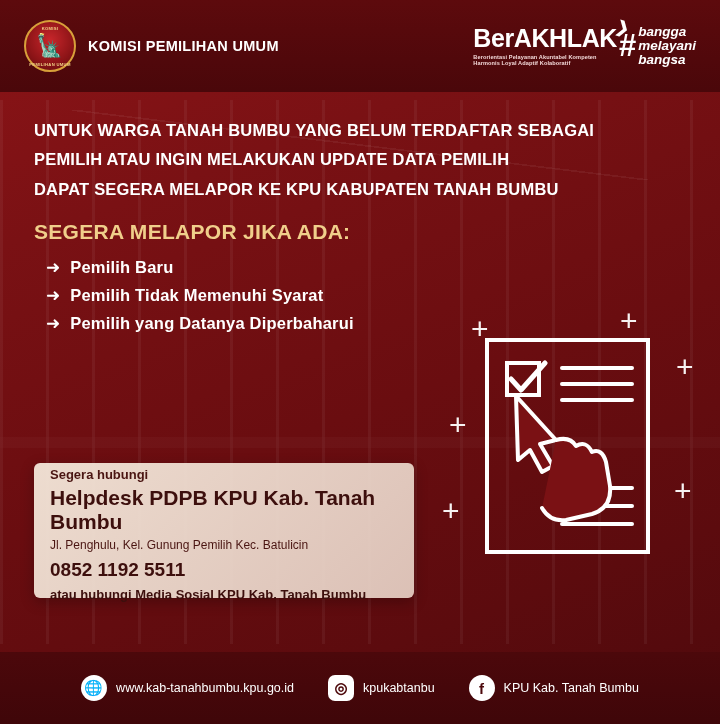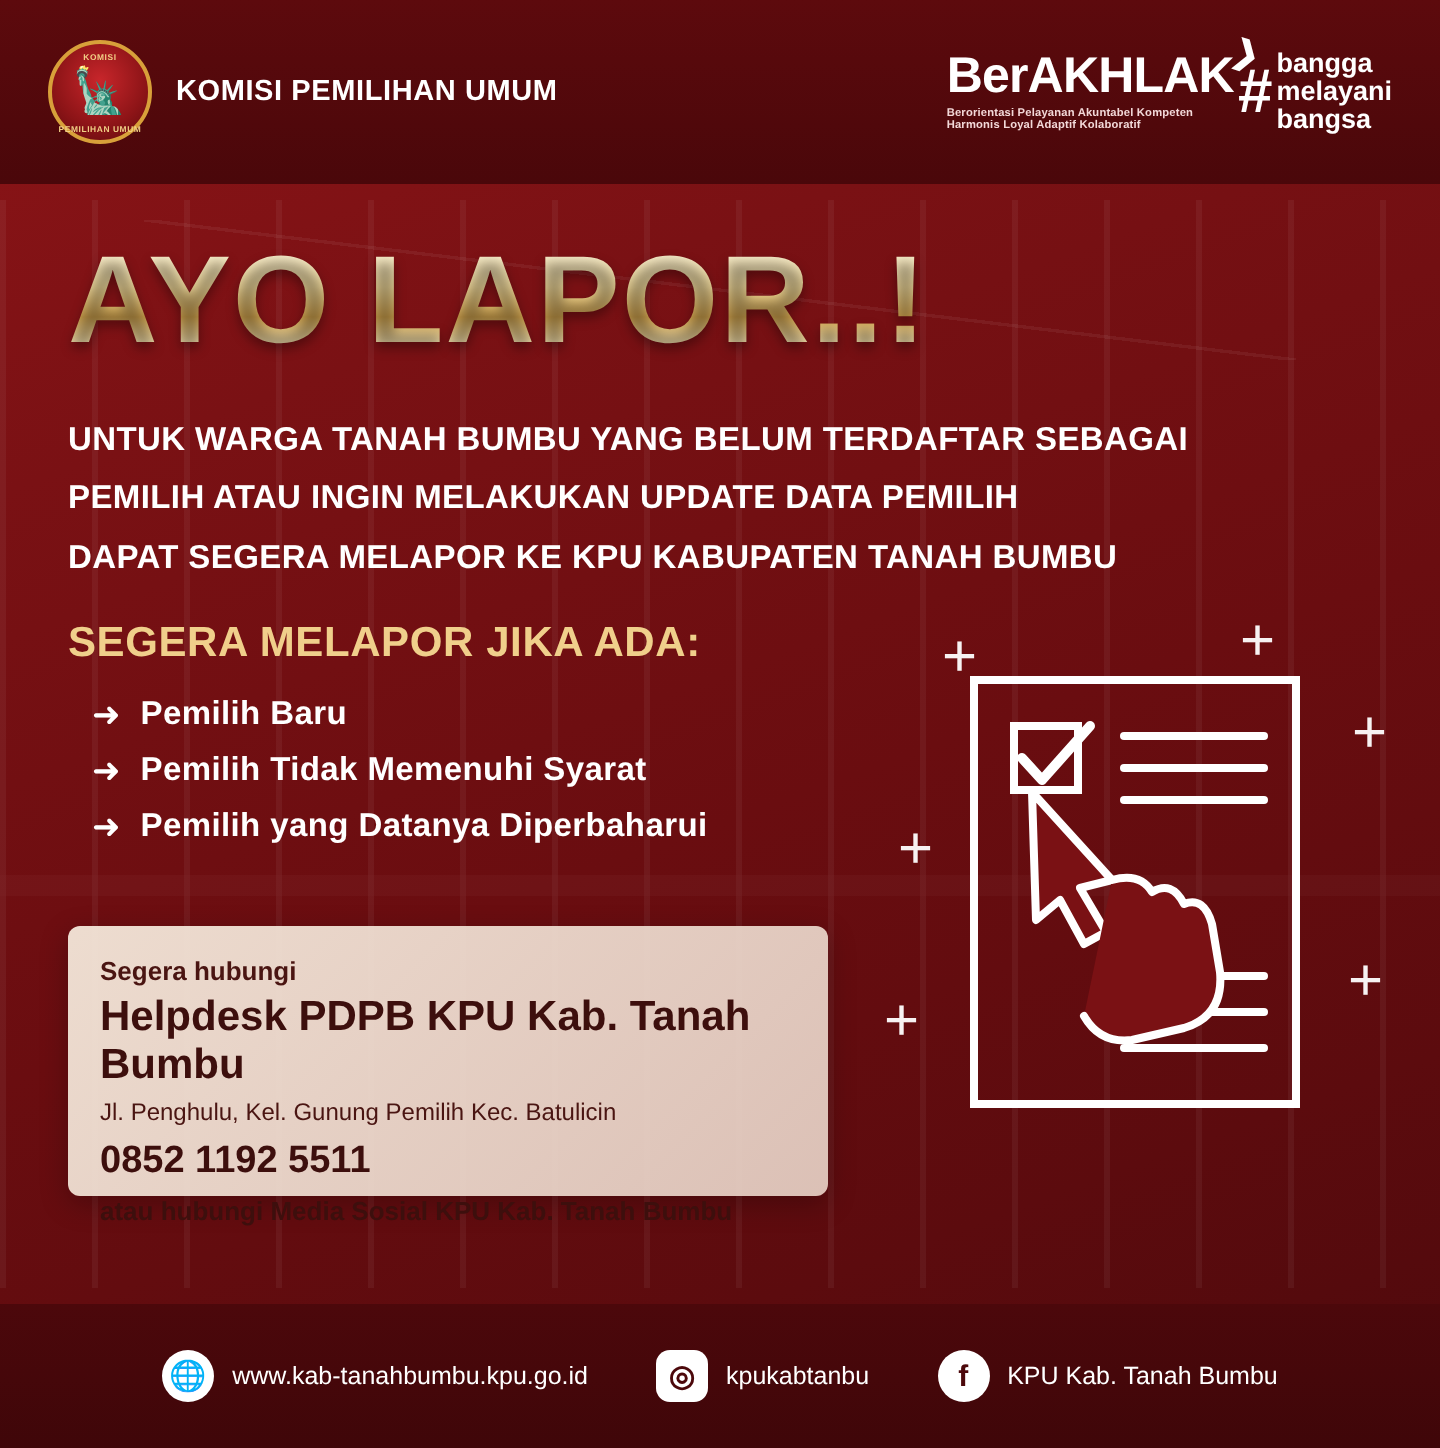--- a/index.html
+++ b/index.html
@@ -90,21 +90,21 @@
     color: #fff; font-size: 16px; font-weight: bold; transform: rotate(18deg);
   }
   .ber-sub1, .ber-sub2 {
     color: #f3d9d9; font-size: 5.6px; font-weight: bold; letter-spacing: .1px;
   }
   .ber-sub1 { margin-top: 3px; }
   .hash {
     color: #fff; font-size: 31px; font-weight: bold; line-height: 1;
   }
   .bmb span {
-    display: block; color: #fff; font-size: 13.5px; line-height: 1.02; font-weight: 600;
+    display: block; color: #fff; font-size: 13.5px; line-height: 1.02; font-weight: 600; font-style: italic;
   }
 
   
   .title-wrap { position: relative; z-index: 4; padding: 28px 0 0 34px; }
   .big-title {
     font-size: 62px;
     font-weight: bold;
     letter-spacing: 1px;
     line-height: 1;
     background: linear-gradient(180deg, #fdf6e0 0%, #f1d99a 38%, #cfa24d 62%, #f7e9bf 88%);
@@ -134,21 +134,21 @@
   .bullet .btext {
     color: #ffffff; font-weight: bold; font-size: 16.5px; letter-spacing: .2px;
   }
 
   
   .card {
     position: absolute; left: 34px; top: 463px;
     width: 380px; height: 135px;
     background: linear-gradient(135deg, rgba(247,236,222,0.93) 0%, rgba(233,212,200,0.90) 100%);
     border-radius: 6px;
-    padding: 15px 16px;
+    padding: 4px 16px;
     z-index: 6;
     box-shadow: 0 4px 14px rgba(0,0,0,0.25);
   }
   .card .c1 { color: #4a1512; font-size: 13px; font-weight: bold; }
   .card .c2 { color: #3d0f0d; font-size: 21px; font-weight: bold; margin-top: 4px; }
   .card .c3 { color: #4a1512; font-size: 12px; margin-top: 4px; }
   .card .c4 { color: #3d0f0d; font-size: 19px; font-weight: bold; margin-top: 7px; }
   .card .c5 { color: #3d0f0d; font-size: 13px; font-weight: bold; margin-top: 6px; }
 
   
@@ -204,23 +204,20 @@
       </div>
       <div class="hash">#</div>
       <div class="bmb">
         <span>bangga</span>
         <span>melayani</span>
         <span>bangsa</span>
       </div>
     </div>
   </div>
 
-  <div class="title-wrap">
-    <div class="big-title">AYO LAPOR..!</div>
-  </div>
 
   <div class="lead">
     <div>UNTUK WARGA TANAH BUMBU YANG BELUM TERDAFTAR SEBAGAI</div>
     <div>PEMILIH ATAU INGIN MELAKUKAN UPDATE DATA PEMILIH</div>
     <div>DAPAT SEGERA MELAPOR KE KPU KABUPATEN TANAH BUMBU</div>
   </div>
 
   <div class="segera">SEGERA MELAPOR JIKA ADA:</div>
 
   <div class="bullets">

